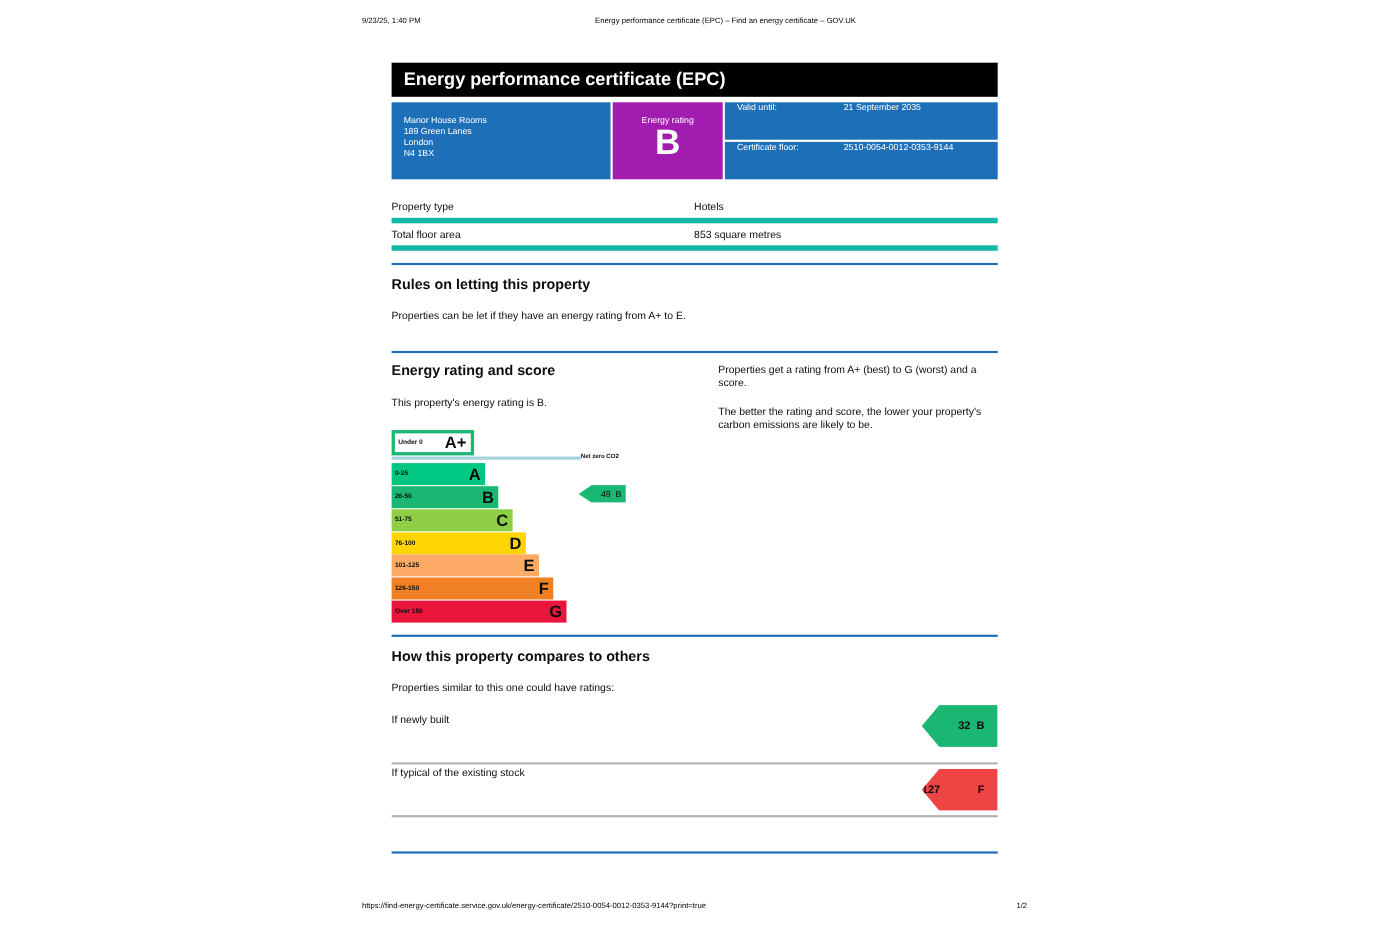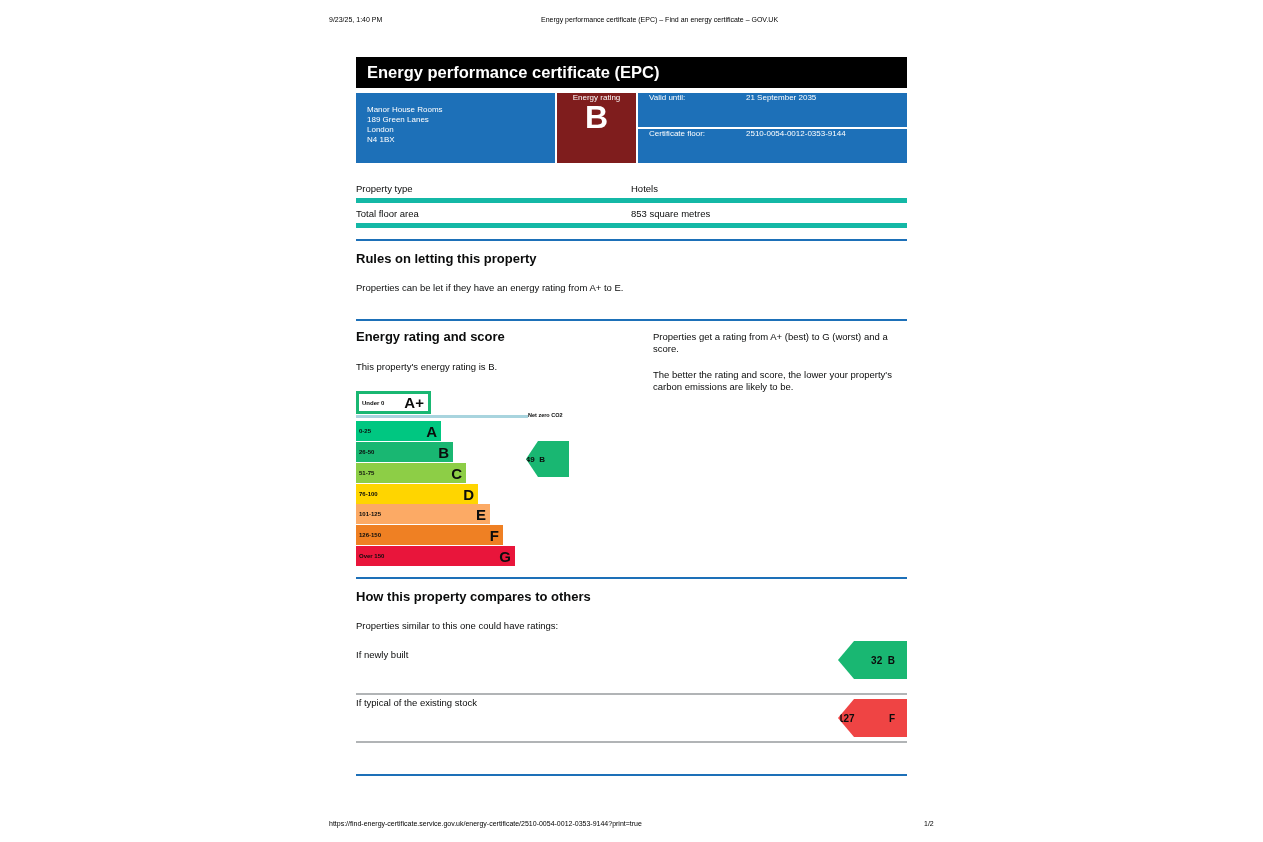--- a/index.html
+++ b/index.html
@@ -11,22 +11,22 @@
   .pf-left { left:329px; top:820px; }
   .pf-right { left:924px; top:820px; }
 
   .page { position:absolute; left:356px; top:57px; width:551px; }
 
   .title-bar { background:#000; color:#fff; height:31px; display:flex; align-items:center;
                padding-left:11px; font-size:16.5px; font-weight:bold; }
   .summary { display:flex; margin-top:5px; height:70px; }
   .addr { background:#1d70b8; color:#fff; width:199px; padding:12px 0 0 11px; box-sizing:border-box;
           font-size:8px; line-height:10px; margin-right:2px; }
-  .rating-box { background:#7f1d1d; color:#fff; width:79px; text-align:center; box-sizing:border-box;
-                margin-right:2px; }
+  .rating-box { background:#a21caf; color:#fff; width:100px; text-align:center; box-sizing:border-box;
+                padding-top:12px; margin-right:2px; }
   .rating-box .lbl { font-size:8px; }
   .rating-box .big { font-size:32px; font-weight:bold; line-height:30px; }
   .validity { flex:1; display:flex; flex-direction:column; }
   .vrow { background:#1d70b8; color:#fff; height:34px; display:flex; align-items:flex-start;
           font-size:8px; padding-left:11px; }
   .vrow + .vrow { margin-top:2px; }
   .vrow .k { width:97px; }
   .vrow .v { font-weight:normal; }
 
   .kv { margin-top:15px; }
@@ -47,23 +47,23 @@
   .sec-energy .right p + p { margin-top:14px; }
 
   .scale { position:absolute; left:0; top:72px; }
   .band { position:absolute; left:0; height:20px; display:flex; align-items:center; justify-content:space-between;
           box-sizing:border-box; padding:0 4px 0 3px; }
   .band .range { font-size:6px; font-weight:bold; }
   .band .letter { font-size:15px; font-weight:bold; }
   .aplus { border:3px solid #19b772; background:#fff; }
   .netzero { position:absolute; left:0; top:24px; width:172px; height:3px; background:#a8d4de; }
   .netzero-label { position:absolute; left:172px; top:21px; font-size:5.5px; font-weight:bold; white-space:nowrap; }
-  .current-arrow { position:absolute; left:170px; top:50px; width:43px; height:36px; background:#19b772;
+  .current-arrow { position:absolute; left:170px; top:50px; width:43px; height:16px; background:#19b772;
                    clip-path:polygon(0 50%, 12px 0, 100% 0, 100% 100%, 12px 100%);
-                   font-size:8px; font-weight:bold; display:flex; align-items:center; justify-content:flex-end; padding-right:24px; box-sizing:border-box; }
+                   font-size:8px; font-weight:normal; display:flex; align-items:center; justify-content:flex-end; padding-right:4px; box-sizing:border-box; }
 
   .sec-compare { position:absolute; top:520px; left:0; width:551px; }
   .sec-compare h2 { margin-top:10px; }
   .sec-compare .intro { margin-top:16px; }
   .cmp-row { position:relative; height:46px; border-bottom:2px solid #b1b4b6; font-size:9.5px; }
   .cmp-row .lbl { position:absolute; left:0; top:2px; }
   .cmp-row + .cmp-row { margin-top:0; }
   .cmp-arrow { position:absolute; right:0; width:69px; height:38px;
                clip-path:polygon(0 50%, 16px 0, 100% 0, 100% 100%, 16px 100%);
                font-size:10px; font-weight:bold; display:flex; align-items:center; justify-content:flex-end;

